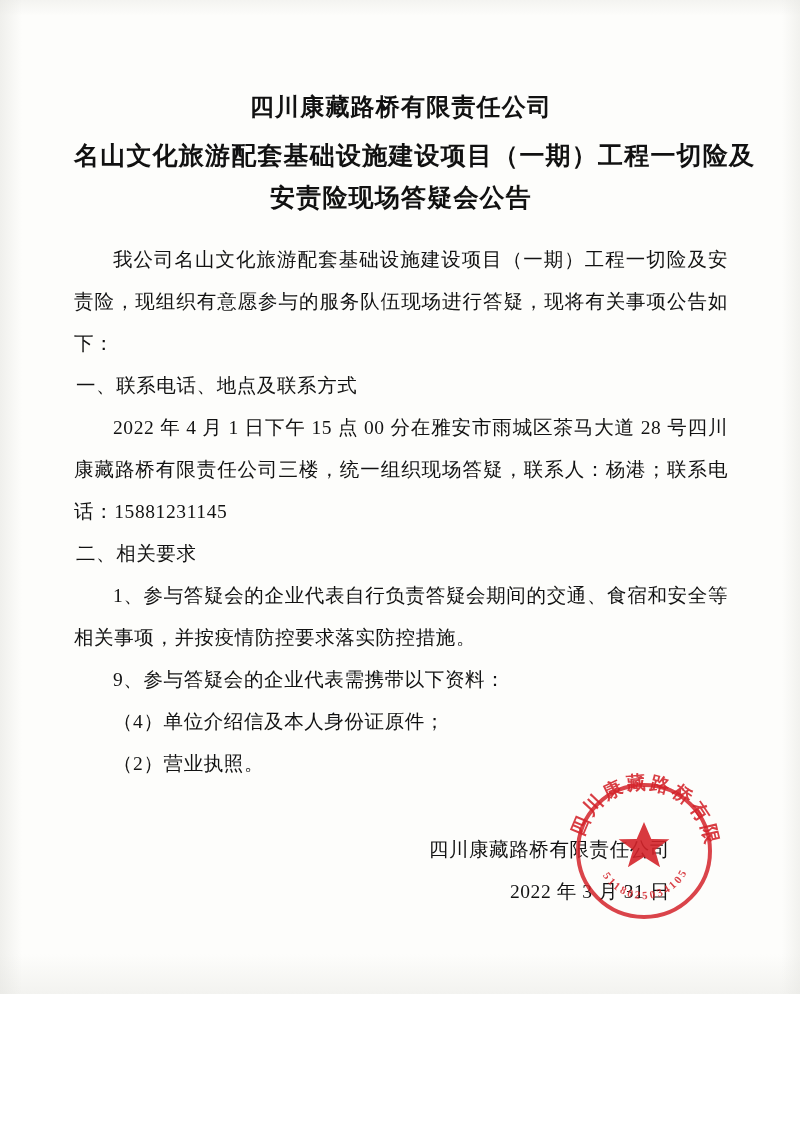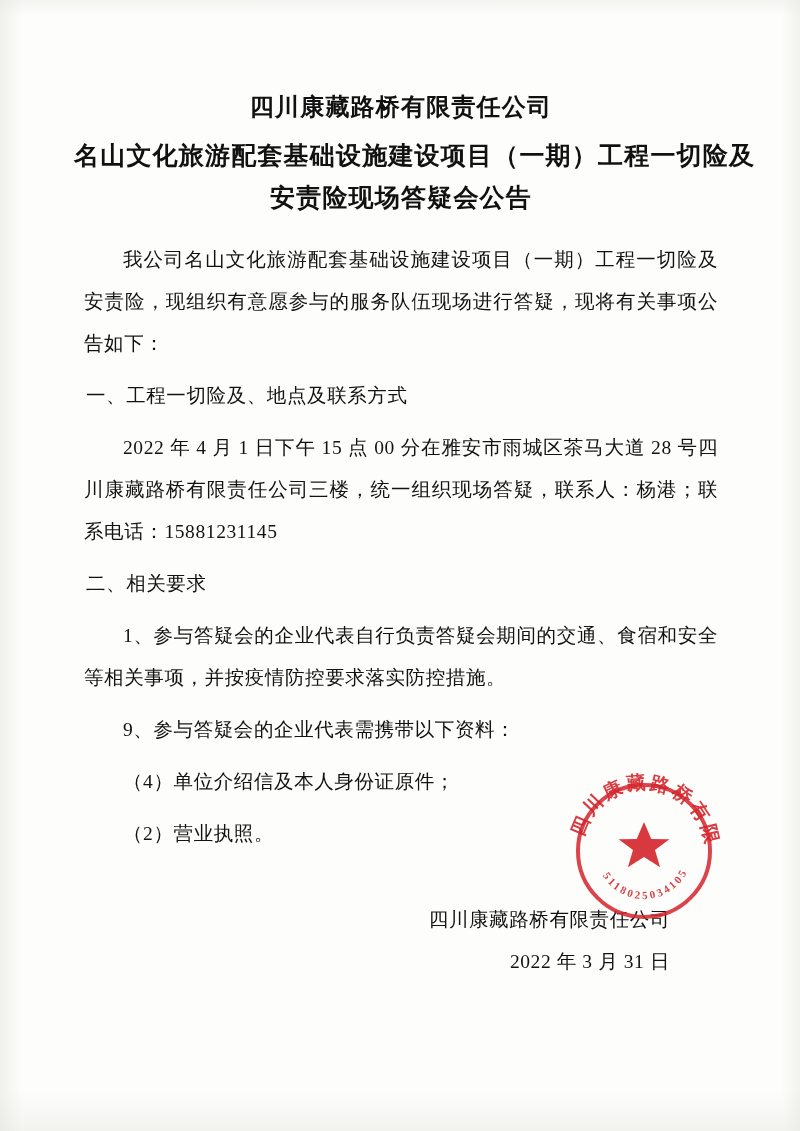--- a/index.html
+++ b/index.html
@@ -9,21 +9,21 @@
   body {
     width: 800px;
     height: 1131px;
     background: #ffffff;
     font-family: "Liberation Serif", "DejaVu Serif", serif;
     overflow: hidden;
   }
   .page {
     position: relative;
     width: 800px;
-    height: 1131px;
+    height: 994px;
     background: #fdfdfb;
     box-sizing: border-box;
     padding: 0;
   }
   
   .page::before {
     content: "";
     position: absolute;
     left: 0; top: 0; right: 0; bottom: 0;
     background:
@@ -55,21 +55,21 @@
 
   .body-text {
     margin-top: 20px;
     color: #121212;
     font-size: 19.5px;
     line-height: 42px;
     letter-spacing: 0.6px;
     text-align: justify;
   }
   .para {
-    margin: 10px;
+    margin: 0;
     text-indent: 2em;
   }
   .para.heading {
     text-indent: 0;
     padding-left: 0.1em;
   }
   .sign-block {
     margin-top: 44px;
     text-align: right;
     color: #121212;
@@ -106,21 +106,21 @@
   <div class="content">
 
     <div class="title-block">
       <div class="title-line l1">四川康藏路桥有限责任公司</div>
       <div class="title-line l2">名山文化旅游配套基础设施建设项目（一期）工程一切险及</div>
       <div class="title-line l3">安责险现场答疑会公告</div>
     </div>
 
     <div class="body-text">
       <p class="para">我公司名山文化旅游配套基础设施建设项目（一期）工程一切险及安责险，现组织有意愿参与的服务队伍现场进行答疑，现将有关事项公告如下：</p>
-      <p class="para heading">一、工程一切险及、地点及联系方式</p>
+      <p class="para heading">一、联系电话、地点及联系方式</p>
       <p class="para">2022 年 4 月 1 日下午 15 点 00 分在雅安市雨城区茶马大道 28 号四川康藏路桥有限责任公司三楼，统一组织现场答疑，联系人：杨港；联系电话：15881231145</p>
       <p class="para heading">二、相关要求</p>
       <p class="para">1、参与答疑会的企业代表自行负责答疑会期间的交通、食宿和安全等相关事项，并按疫情防控要求落实防控措施。</p>
       <p class="para">9、参与答疑会的企业代表需携带以下资料：</p>
       <p class="para">（4）单位介绍信及本人身份证原件；</p>
       <p class="para">（2）营业执照。</p>
     </div>
 
     <div class="sign-block">
       <div class="sign-line">四川康藏路桥有限责任公司</div>

